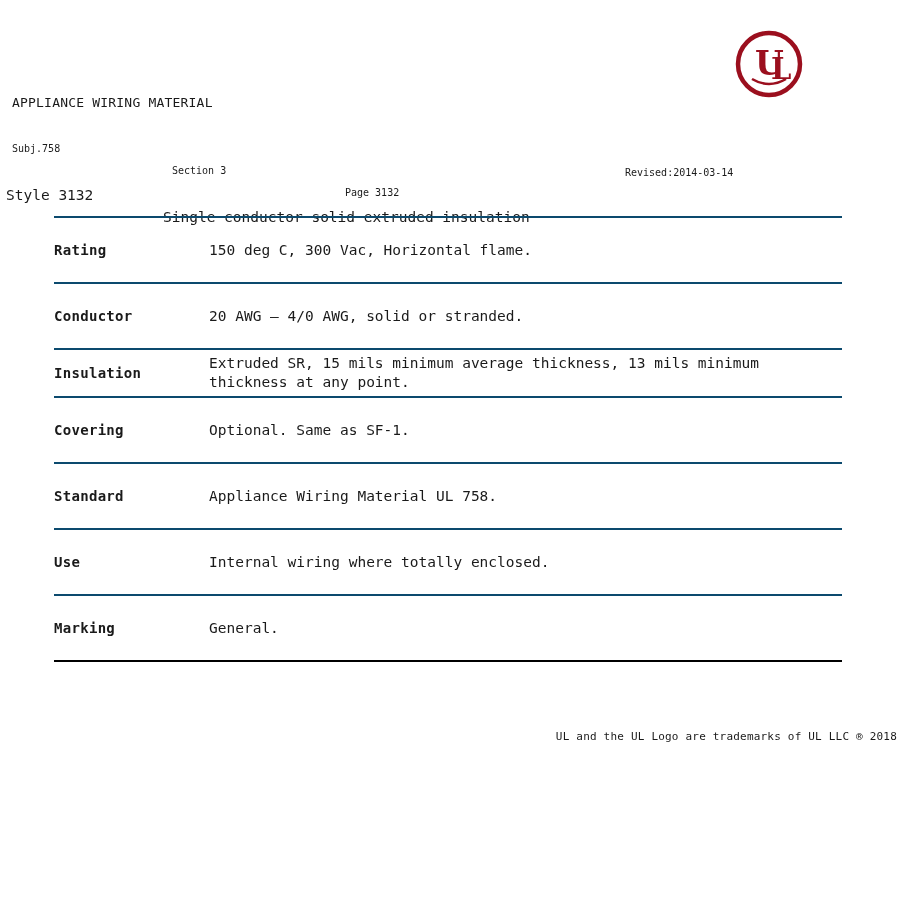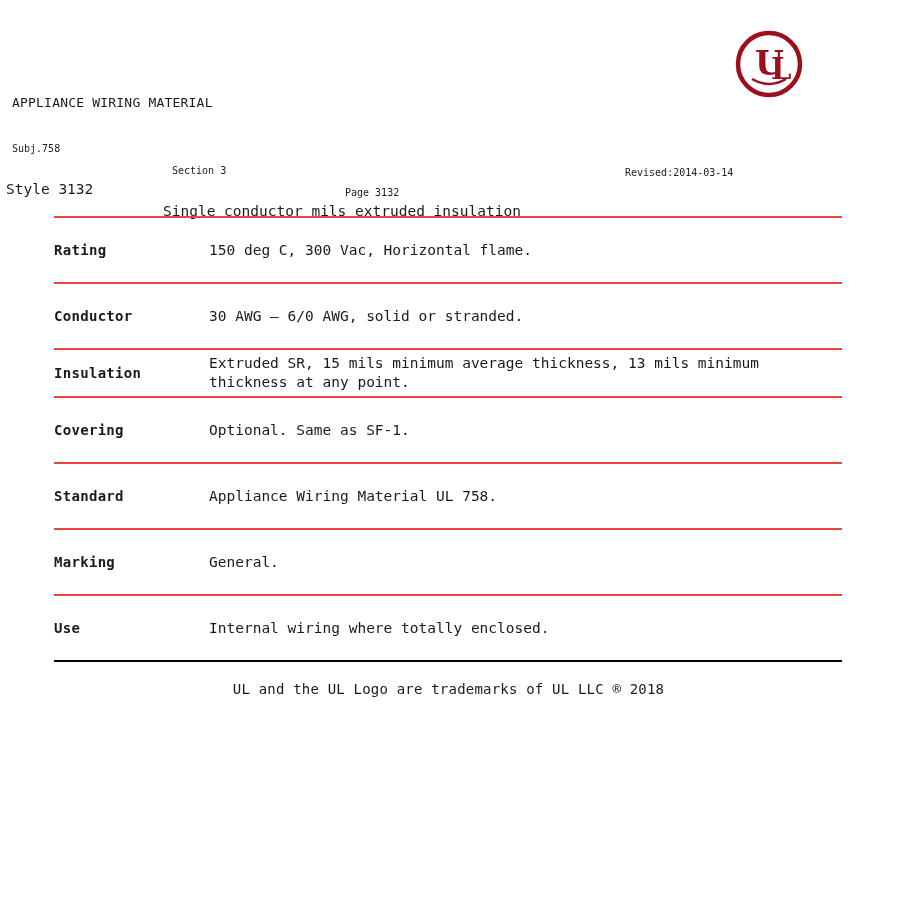--- a/index.html
+++ b/index.html
@@ -60,41 +60,41 @@
     position: relative;
     height: 24px;
     font-size: 10px;
     line-height: 22px;
     white-space: pre;
   }
   .hdr-row3 .revised { position: absolute; left: 613px; }
 
   .style-line {
     position: absolute;
-    top: 156px;
+    top: 162px;
     left: 6px;
     width: 880px;
     height: 24px;
     font-size: 14.5px;
     line-height: 22px;
     white-space: pre;
   }
   .style-line .style-label { position: absolute; left: 0px; }
   .style-line .style-desc  { position: absolute; left: 157px; }
 
   
   .spec-table {
     position: absolute;
     top: 216px;
     left: 54px;
     width: 788px;
     border-collapse: collapse;
   }
   .spec-table tr {
-    border-top: 2px solid #ef4444;
+    border-top: 2px solid #0c4a6e;
   }
   .spec-table tr:last-child {
     border-bottom: 2px solid #000000;
   }
   .spec-table td {
     vertical-align: middle;
     padding: 0;
     border: none;
   }
   .cell-label {
@@ -115,25 +115,25 @@
   .row-pad {
     height: 66px;
   }
   .row-pad-tall {
     height: 48px;
   }
 
   
   .footer {
     position: absolute;
-    top: 681px;
+    top: 730px;
     left: 0;
     width: 897px;
-    text-align: center;
-    font-size: 14px;
+    text-align: right;
+    font-size: 11px;
     letter-spacing: 0.2px;
     color: #1a1a1a;
     white-space: pre;
   }
 </style>
 </head>
 <body>
 
 <div class="page">
 
@@ -153,52 +153,52 @@
       <span class="section">Section 3</span>
       <span class="page-no">Page 3132</span>
     </div>
     <div class="hdr-row3">
       <span class="revised">Revised:2014-03-14</span>
     </div>
   </div>
 
   <div class="style-line">
     <span class="style-label">Style 3132</span>
-    <span class="style-desc">Single conductor mils extruded insulation</span>
+    <span class="style-desc">Single conductor solid extruded insulation</span>
   </div>
 
   <table class="spec-table">
     <tbody>
       <tr class="row-pad">
         <td class="cell-label">Rating</td>
         <td class="cell-value">150 deg C, 300 Vac, Horizontal flame.</td>
       </tr>
       <tr class="row-pad">
         <td class="cell-label">Conductor</td>
-        <td class="cell-value">30 AWG – 6/0 AWG, solid or stranded.</td>
+        <td class="cell-value">20 AWG – 4/0 AWG, solid or stranded.</td>
       </tr>
       <tr class="row-pad-tall">
         <td class="cell-label">Insulation</td>
         <td class="cell-value">Extruded SR, 15 mils minimum average thickness, 13 mils minimum
 thickness at any point.</td>
       </tr>
       <tr class="row-pad">
         <td class="cell-label">Covering</td>
         <td class="cell-value">Optional. Same as SF-1.</td>
       </tr>
       <tr class="row-pad">
         <td class="cell-label">Standard</td>
         <td class="cell-value">Appliance Wiring Material UL 758.</td>
       </tr>
       <tr class="row-pad">
+        <td class="cell-label">Use</td>
+        <td class="cell-value">Internal wiring where totally enclosed.</td>
+      </tr>
+      <tr class="row-pad">
         <td class="cell-label">Marking</td>
         <td class="cell-value">General.</td>
       </tr>
-      <tr class="row-pad">
-        <td class="cell-label">Use</td>
-        <td class="cell-value">Internal wiring where totally enclosed.</td>
-      </tr>
     </tbody>
   </table>
 
   <div class="footer">UL and the UL Logo are trademarks of UL LLC ® 2018</div>
 
 </div>
 
 </body></html>

